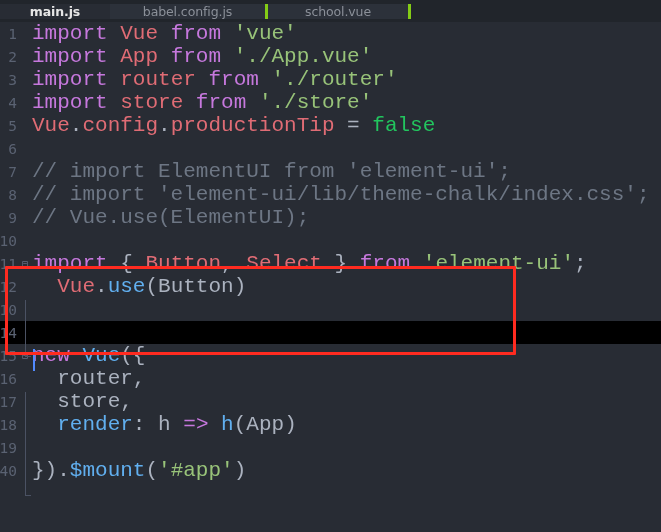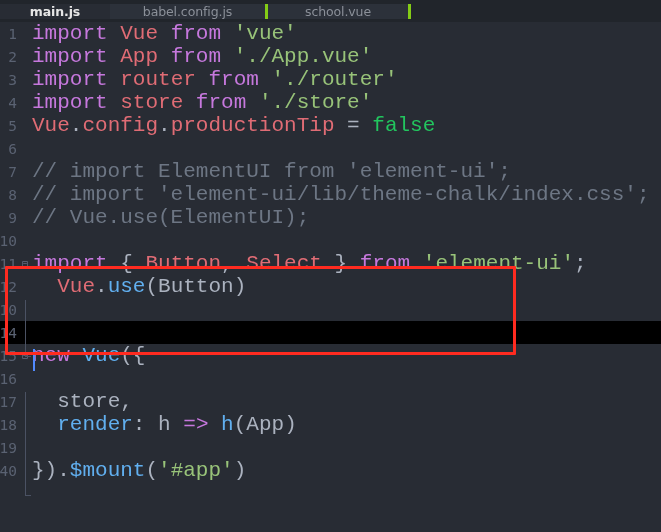--- a/index.html
+++ b/index.html
@@ -162,21 +162,21 @@
       <div class="code-line"><div class="gutter">6</div><div class="fold"></div><div class="codetext"></div></div>
       <div class="code-line"><div class="gutter">7</div><div class="fold"></div><div class="codetext"><span class="cmt">// import ElementUI from 'element-ui';</span></div></div>
       <div class="code-line"><div class="gutter">8</div><div class="fold"></div><div class="codetext"><span class="cmt">// import 'element-ui/lib/theme-chalk/index.css';</span></div></div>
       <div class="code-line"><div class="gutter">9</div><div class="fold"></div><div class="codetext"><span class="cmt">// Vue.use(ElementUI);</span></div></div>
       <div class="code-line"><div class="gutter">10</div><div class="fold"></div><div class="codetext"></div></div>
       <div class="code-line"><div class="gutter">11</div><div class="fold">⊟</div><div class="codetext"><span class="kw">import</span><span class="plain"> </span><span class="punc">{</span><span class="plain"> </span><span class="cls">Button</span><span class="punc">,</span><span class="plain"> </span><span class="cls">Select</span><span class="plain"> </span><span class="punc">}</span><span class="plain"> </span><span class="kw">from</span><span class="plain"> </span><span class="str">'element-ui'</span><span class="punc">;</span></div></div>
       <div class="code-line"><div class="gutter">12</div><div class="fold"></div><div class="codetext"><span class="plain">  </span><span class="cls">Vue</span><span class="punc">.</span><span class="fn">use</span><span class="punc">(</span><span class="plain">Button</span><span class="punc">)</span></div></div>
       <div class="code-line"><div class="gutter">10</div><div class="fold"></div></div>
       <div class="code-line current"><div class="gutter">14</div><div class="fold"></div><div class="codetext"></div></div>
       <div class="code-line"><div class="gutter">15</div><div class="fold">⊟</div><div class="codetext"><span class="kw">new</span><span class="plain"> </span><span class="fn">Vue</span><span class="punc">(</span><span class="punc">{</span></div></div>
-      <div class="code-line"><div class="gutter">16</div><div class="fold"></div></div>
+      <div class="code-line"><div class="gutter">16</div><div class="fold"></div><div class="codetext"><span class="plain">  </span><span class="plain">router</span><span class="punc">,</span></div></div>
       <div class="code-line"><div class="gutter">17</div><div class="fold"></div><div class="codetext"><span class="plain">  </span><span class="plain">store</span><span class="punc">,</span></div></div>
       <div class="code-line"><div class="gutter">18</div><div class="fold"></div><div class="codetext"><span class="plain">  </span><span class="fn">render</span><span class="punc">:</span><span class="plain"> </span><span class="plain">h</span><span class="plain"> </span><span class="op">=&gt;</span><span class="plain"> </span><span class="fn">h</span><span class="punc">(</span><span class="plain">App</span><span class="punc">)</span></div></div>
       <div class="code-line"><div class="gutter">19</div><div class="fold"></div><div class="codetext"></div></div>
       <div class="code-line"><div class="gutter">40</div><div class="fold"></div><div class="codetext"><span class="punc">}</span><span class="punc">)</span><span class="punc">.</span><span class="fn">$mount</span><span class="punc">(</span><span class="str">'#app'</span><span class="punc">)</span></div></div>
     </div>
 
   <div class="foldrail" style="top:278px; height:56px;"></div>
   <div class="foldrail-end" style="top:334px;"></div>
 
   <div class="foldrail" style="top:370px; height:103px;"></div>

